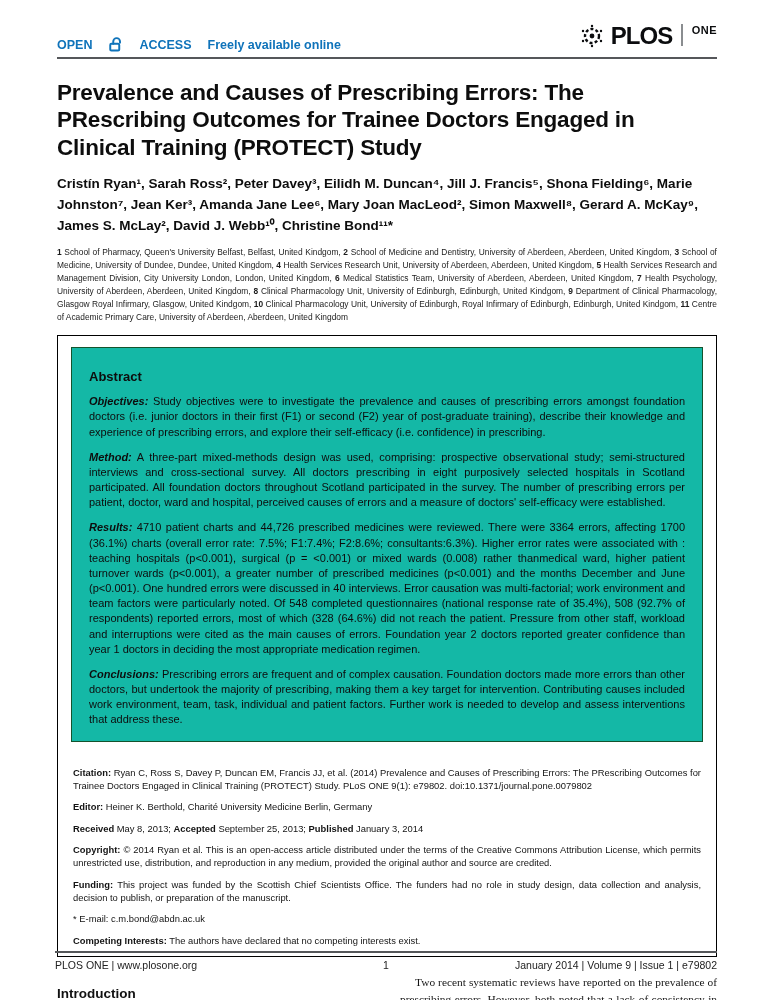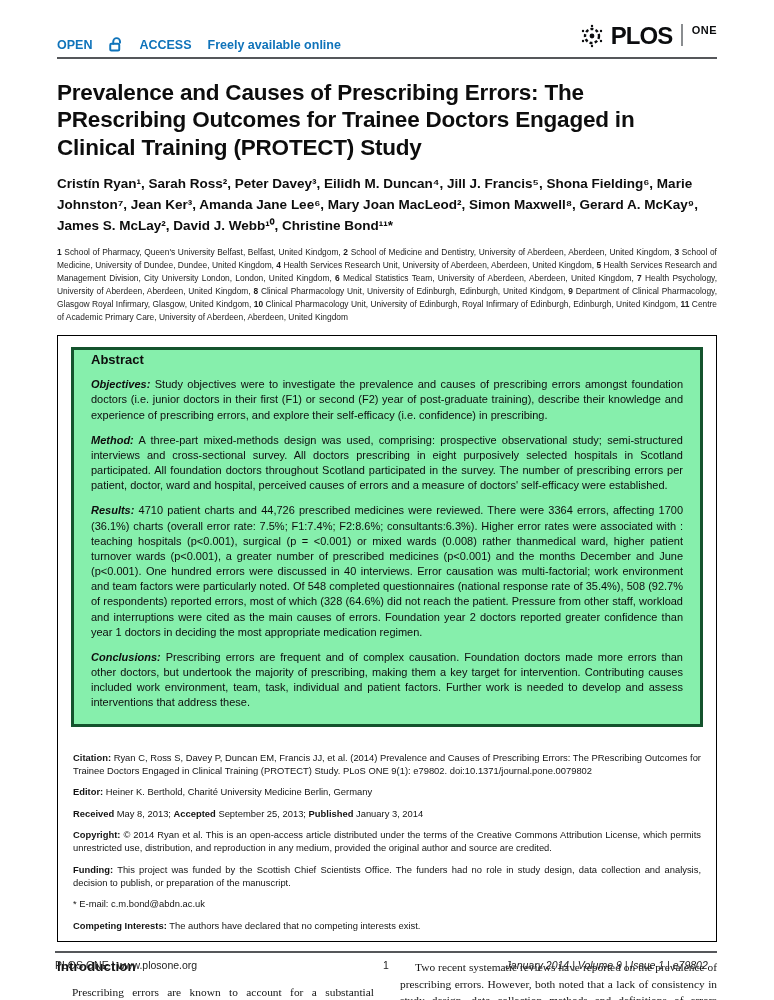--- a/index.html
+++ b/index.html
@@ -22,41 +22,41 @@
   .plos .one-word{font-size:11px;font-weight:bold;color:#0b0c0e;letter-spacing:.5px;}
 
   
   .title{margin-top:20px;font-size:22.5px;font-weight:bold;line-height:1.22;color:#0d0d0d;letter-spacing:-.2px;}
   .authors{margin-top:13px;font-size:13.5px;font-weight:bold;line-height:1.55;color:#0d0d0d;}
   .affils{margin-top:9px;font-size:8.4px;line-height:1.55;text-align:justify;color:#1c1c1c;}
   .affils b{font-weight:bold;}
 
   
   .metabox{margin-top:11px;border:1.5px solid #000;padding:11px 13px 9px;}
-  .abstract{background:#86efac;border:3px solid #14532d;padding:2px 17px 13px;}
+  .abstract{background:#14b8a6;border:1px solid #14532d;padding:21px 17px 13px;}
   .abstract h2{margin:0;font-size:13px;font-weight:bold;color:#0d0d0d;}
   .abstract p{margin:10px 0 0;font-size:11px;line-height:1.38;text-align:justify;color:#0d0d0d;}
   .lead{font-weight:bold;font-style:italic;}
   .meta-list{padding:16px 2px 0;}
   .meta-list p{margin:8px 0 0;font-size:9.4px;line-height:1.42;text-align:justify;color:#141414;}
   .meta-list b{font-weight:bold;}
 
   
   .intro{display:flex;gap:26px;margin-top:17px;}
   .col{flex:1;min-width:0;}
-  .intro h2{margin:0 0 10px;font-size:13.5px;font-weight:bold;font-family:"Liberation Sans",sans-serif;}
+  .intro h2{margin:12px 0 10px;font-size:13.5px;font-weight:bold;font-family:"Liberation Sans",sans-serif;}
   .intro p{margin:0;font-family:"Liberation Serif",serif;font-size:11.4px;line-height:1.45;
            text-align:justify;text-indent:15px;color:#141414;}
 
   
   .footer{position:absolute;left:55px;right:57px;top:951px;border-top:2px solid #55575a;
           padding-top:6px;display:flex;align-items:baseline;font-size:10.5px;color:#222;}
   .footer .fl{flex:1;text-align:left;}
   .footer .fc{flex:1;text-align:center;}
-  .footer .fr{flex:1;text-align:center;white-space:nowrap;font-style:italic;}
+  .footer .fr{flex:1;text-align:right;white-space:nowrap;}
 </style>
 </head>
 <body>
 
 <div class="page">
 
   <div class="hdr">
     <div class="oa">
       <span>OPEN</span>
       <span class="icon">

